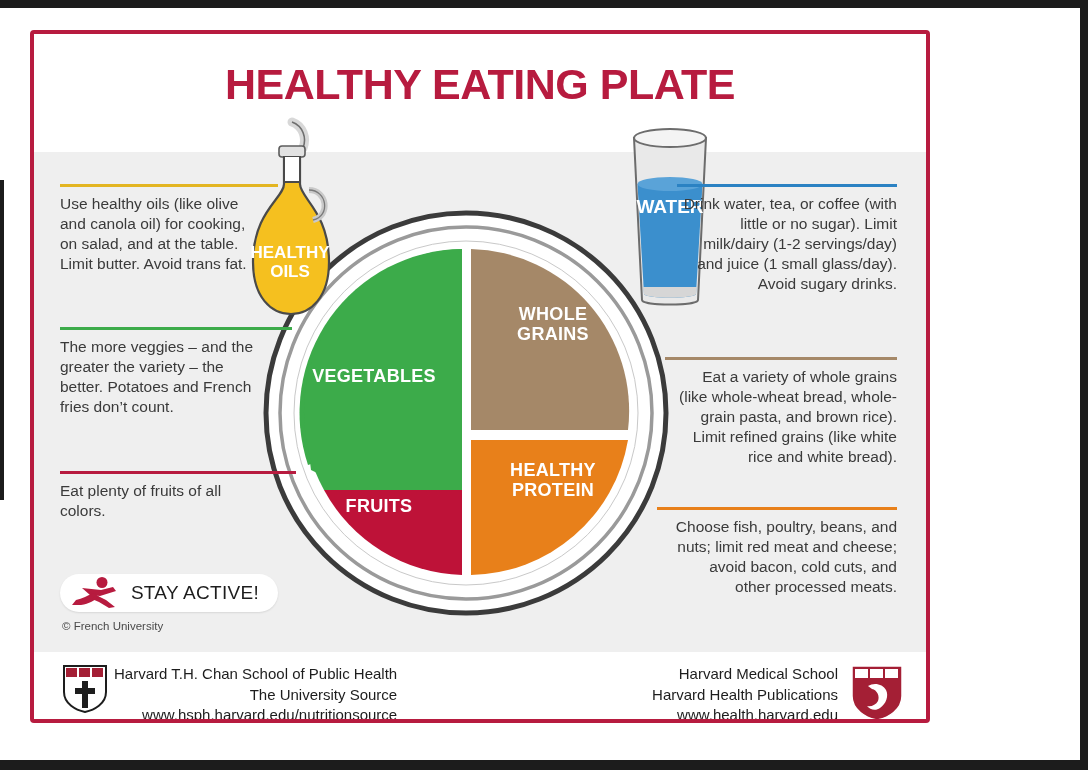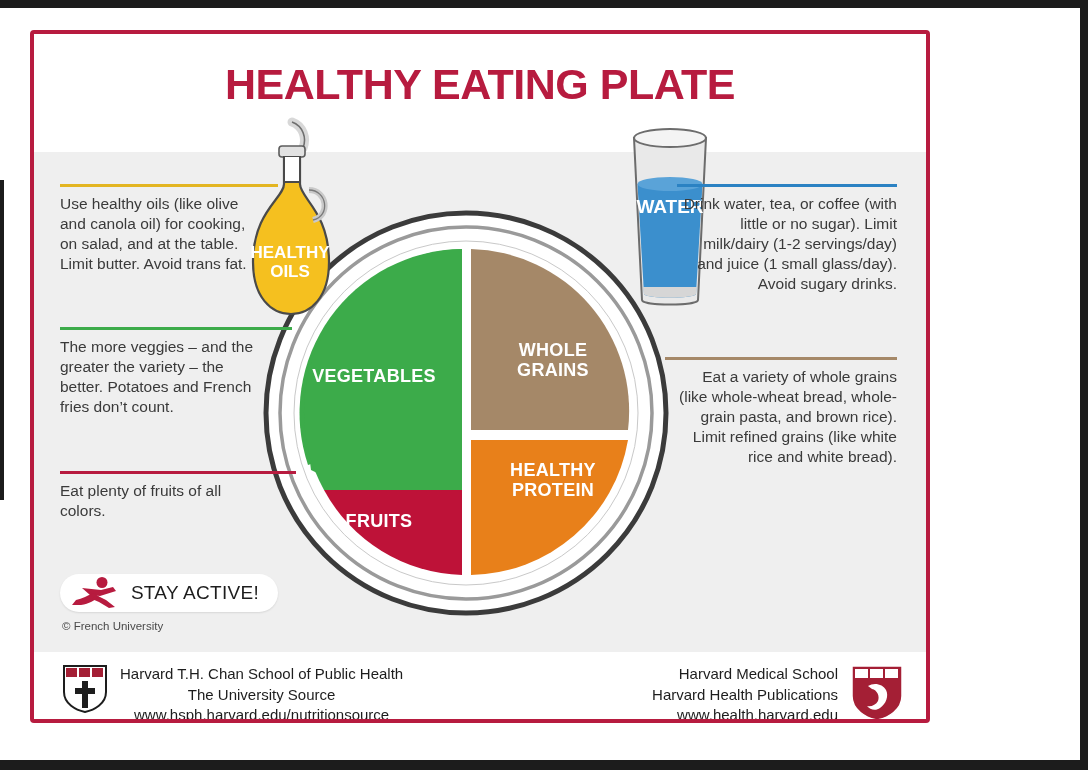--- a/index.html
+++ b/index.html
@@ -100,23 +100,23 @@
     position: absolute;
     color: #ffffff;
     font-weight: bold;
     font-size: 18px;
     text-align: center;
     line-height: 1.12;
     letter-spacing: 0.3px;
     pointer-events: none;
   }
   .lbl-veg   { left: 38px;  top: 158px; width: 150px; }
-  .lbl-grain { left: 222px; top: 96px;  width: 140px; margin-top: 36px; }
+  .lbl-grain { left: 222px; top: 96px;  width: 140px; }
   .lbl-prot  { left: 222px; top: 252px; width: 140px; }
-  .lbl-fruit { left: 48px;  top: 303px; width: 140px; }
+  .lbl-fruit { left: 48px;  top: 288px; width: 140px; }
 
   
   #oil-bottle {
     position: absolute;
     left: 195px;
     top: 78px;
     width: 120px;
     height: 220px;
   }
   .oil-label {
@@ -231,21 +231,21 @@
     right: 22px;
     top: 630px;
     display: flex;
     align-items: flex-start;
   }
   .footer-lines {
     font-size: 15px;
     line-height: 1.37;
     color: #1d1d1d;
   }
-  .footer-left .footer-lines  { margin-left: 12px; text-align: center; }
+  .footer-left .footer-lines  { margin-left: 6px; text-align: right; }
   .footer-right .footer-lines { margin-right: 12px; text-align: right; }
 </style>
 </head>
 <body>
 
 <div id="screen">
 
   <div class="chrome-top"></div>
   <div class="chrome-right"></div>
   <div class="chrome-bottom"></div>
@@ -334,20 +334,24 @@
     <div class="callout right c-water">
       <div class="rule rule-water"></div>
       <div>Drink water, tea, or coffee (with little or no sugar). Limit milk/dairy (1-2 servings/day) and juice (1 small glass/day). Avoid sugary drinks.</div>
     </div>
 
     <div class="callout right c-grains">
       <div class="rule rule-grains"></div>
       <div>Eat a variety of whole grains (like whole-wheat bread, whole-grain pasta, and brown rice). Limit refined grains (like white rice and white bread).</div>
     </div>
 
+    <div class="callout right c-protein">
+      <div class="rule rule-protein"></div>
+      <div>Choose fish, poultry, beans, and nuts;  limit red meat and cheese;  avoid bacon, cold cuts,  and other processed meats.</div>
+    </div>
 
     <div id="stay-active">
       <svg class="runner" width="54" height="34" viewBox="0 0 54 34">
         <circle cx="34" cy="6.5" r="5.5" fill="#b71b3f"></circle>
         <path d="M14,12 L33,14 L45,11 L48,15 L32,20 L22,19 Z" fill="#b71b3f"></path>
         <path d="M26,17 C20,19 14,23 8,24 L4,29 L13,29 C21,28 27,24 31,21 Z" fill="#b71b3f"></path>
         <path d="M28,19 L38,24 L47,31 L41,32 L31,26 L24,23 Z" fill="#b71b3f"></path>
       </svg>
       <span class="sa-text">STAY ACTIVE!</span>
     </div>

